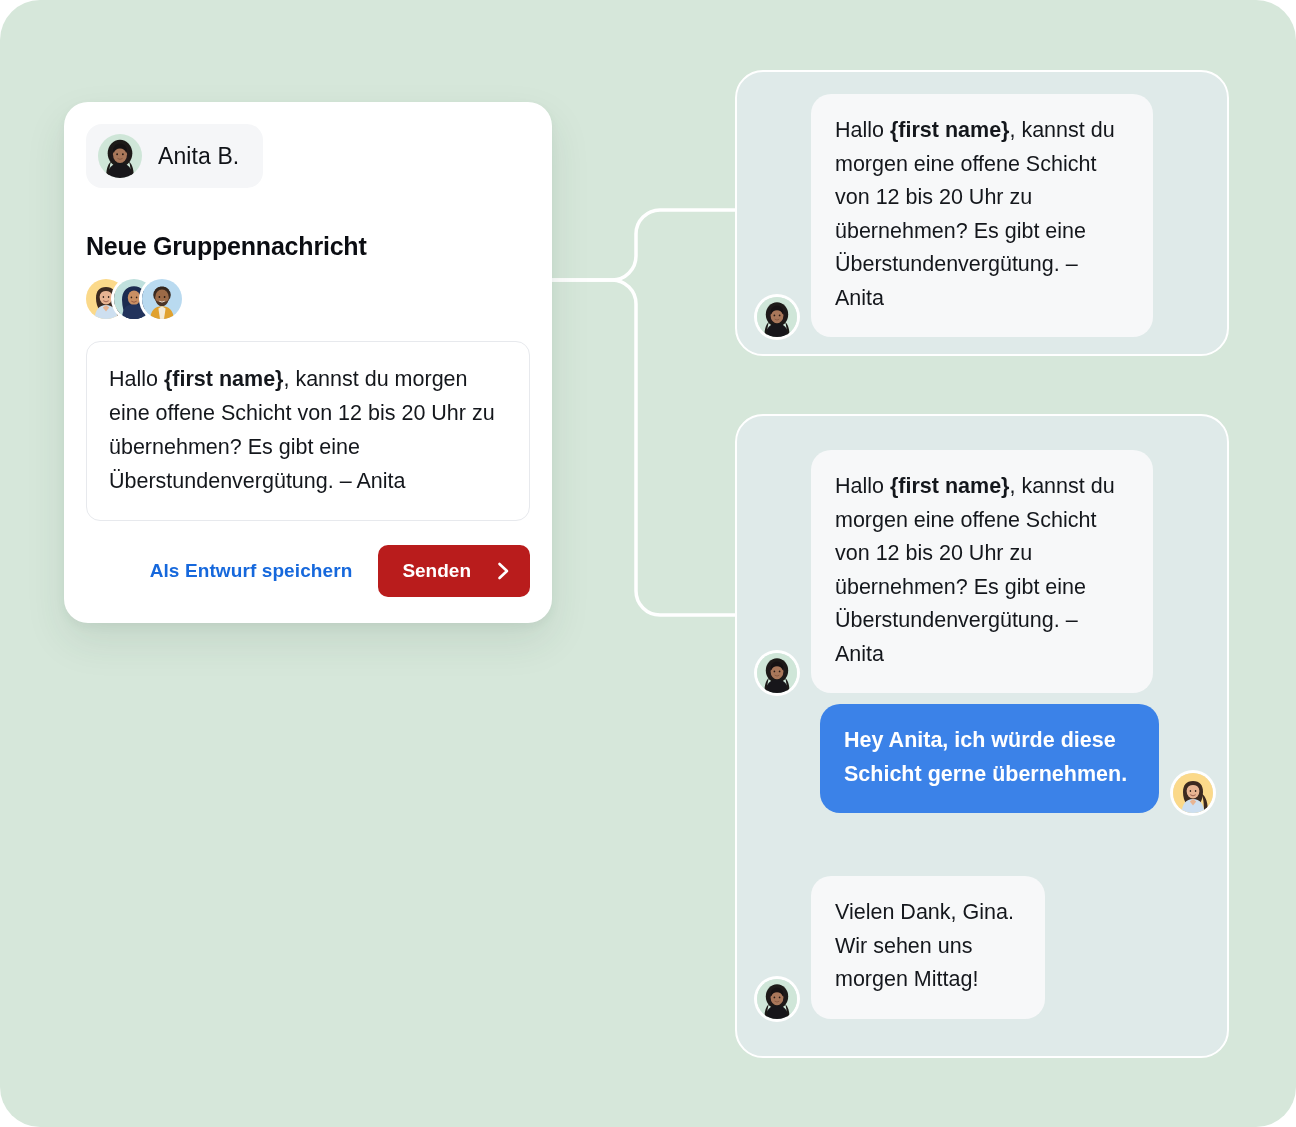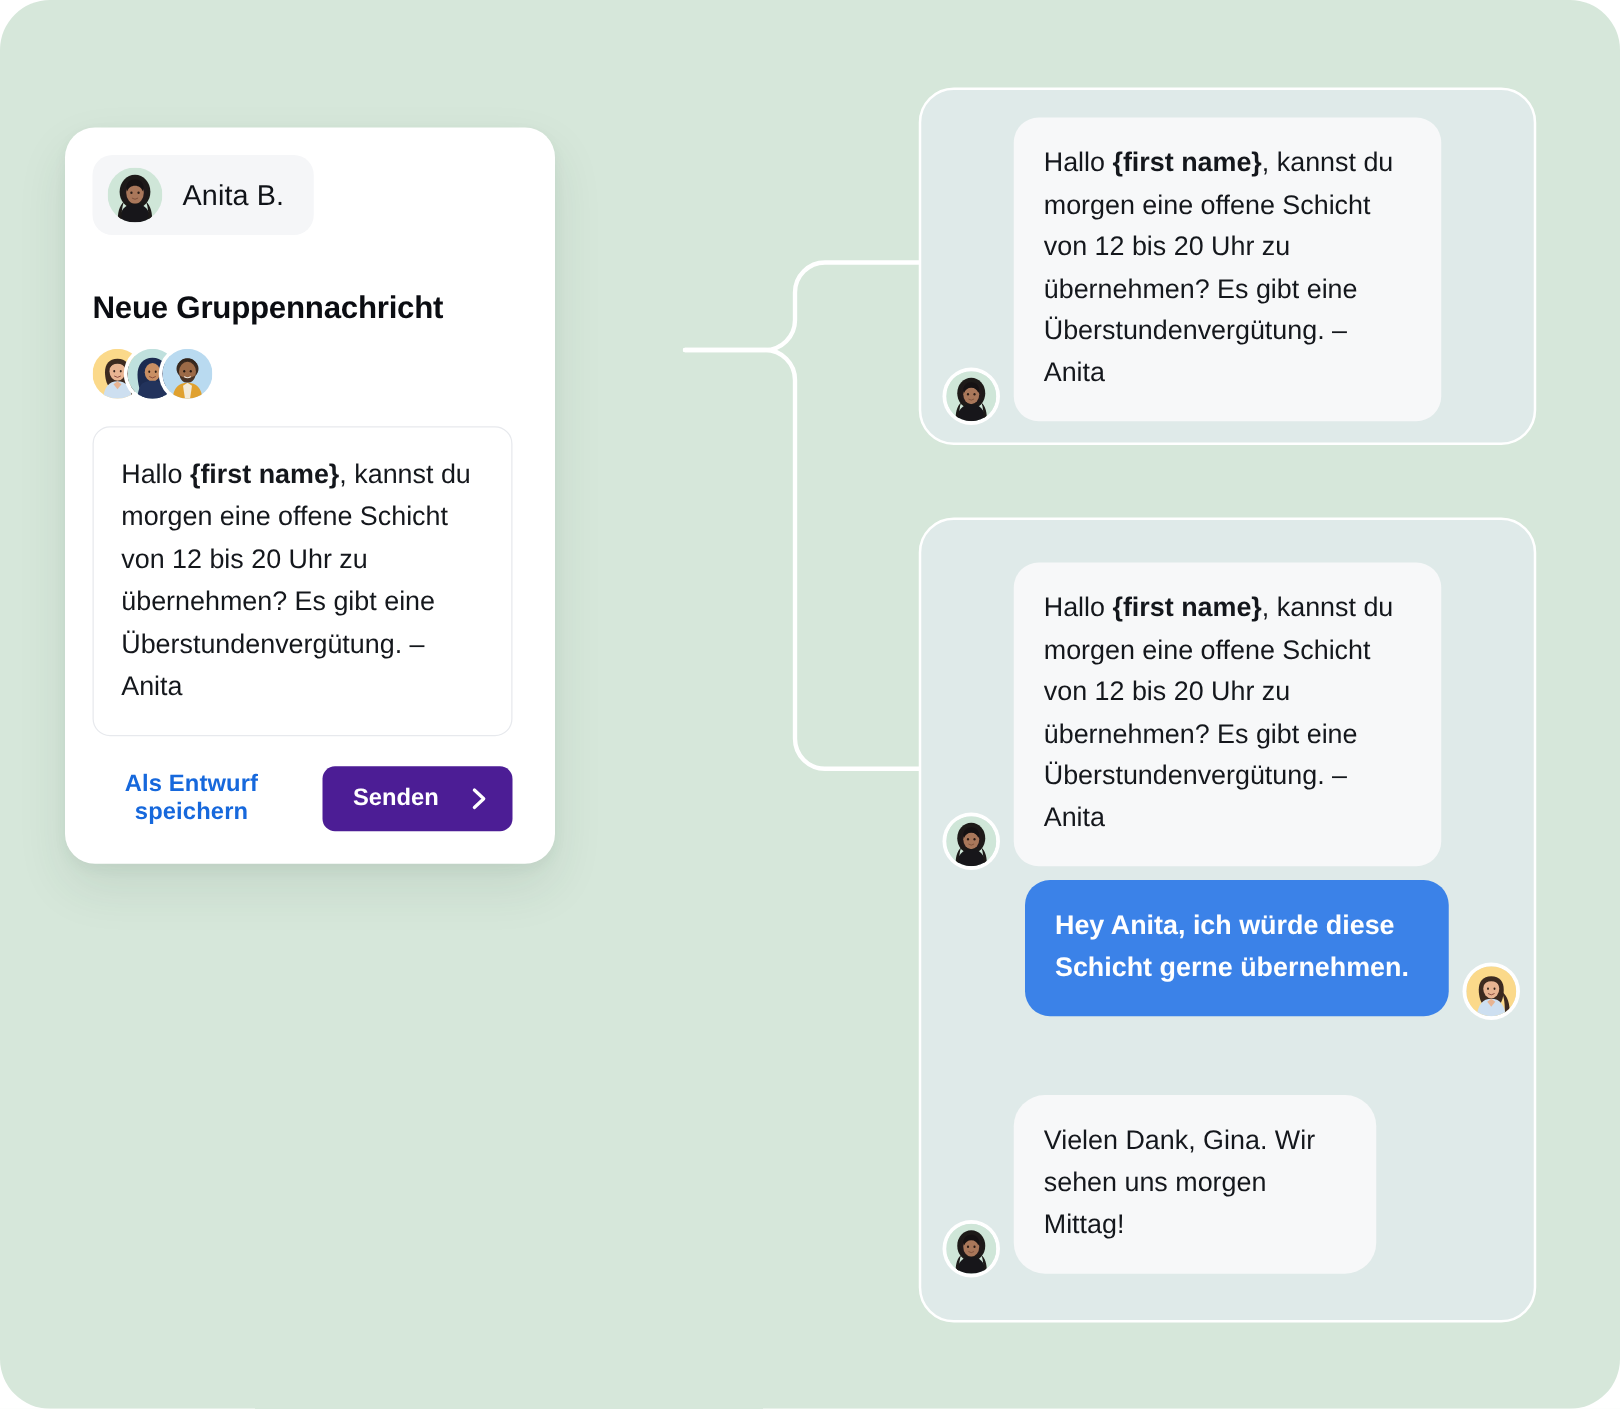--- a/index.html
+++ b/index.html
@@ -16,26 +16,26 @@
     border-radius: 40px;
     overflow: hidden;
   }
 
   
   .connectors { position: absolute; inset: 0; pointer-events: none; }
 
   
   #composer-card {
     position: absolute;
-    left: 52px; top: 102px;
-    width: 392px;
+    left: 64px; top: 102px;
+    width: 488px;
     background: #ffffff;
     border-radius: 24px;
     box-shadow: 0 18px 40px rgba(40,70,50,0.10), 0 4px 10px rgba(40,70,50,0.05);
-    padding: 22px 34px 26px 22px;
+    padding: 22px 22px 26px 22px;
   }
   .author-chip {
     display: inline-flex; align-items: center; gap: 16px;
     background: #f5f6f8;
     border-radius: 16px;
     padding: 10px 24px 10px 12px;
   }
   .author-chip-name { font-size: 23px; color: #101318; letter-spacing: .1px; }
   .card-title {
     margin-top: 44px;
@@ -58,21 +58,21 @@
     margin-top: 24px;
     display: flex; align-items: center; justify-content: flex-end; gap: 26px;
   }
   .link-btn {
     background: none; border: none; cursor: pointer;
     color: #1668dc; font-size: 19px; font-weight: 700;
     font-family: Liberation Sans, sans-serif; letter-spacing: .1px;
   }
   .primary-btn {
     display: inline-flex; align-items: center; gap: 26px;
-    background: #4c1d95; border: none; cursor: pointer;
+    background: #b91c1c; border: none; cursor: pointer;
     color: #ffffff; font-size: 19px; font-weight: 700;
     font-family: inherit;
     border-radius: 10px;
     padding: 15px 20px 15px 24px;
   }
   .primary-btn .chev { display: inline-flex; }
 
   
   .panel {
     position: absolute;
@@ -227,18 +227,18 @@
       <div class="bubble out" style="width:339px;font-weight:bold;">Hey Anita, ich würde diese Schicht gerne übernehmen.</div>
       <svg class="av av-ring" width="40" height="40">
           <use href="#sym-gina"></use>
         </svg>
     </div>
 
     <div class="msg-row in" style="left:20px; top:460px; width:360px;">
       <svg class="av av-ring" width="40" height="40">
           <use href="#sym-anita"></use>
         </svg>
-      <div class="bubble in" style="width:290px;border-radius:25px;">Vielen Dank, Gina. Wir sehen uns morgen Mittag!</div>
+      <div class="bubble in" style="width:234px;">Vielen Dank, Gina. Wir sehen uns morgen Mittag!</div>
     </div>
 
   </div>
 
 </div>
 
 </body></html>

